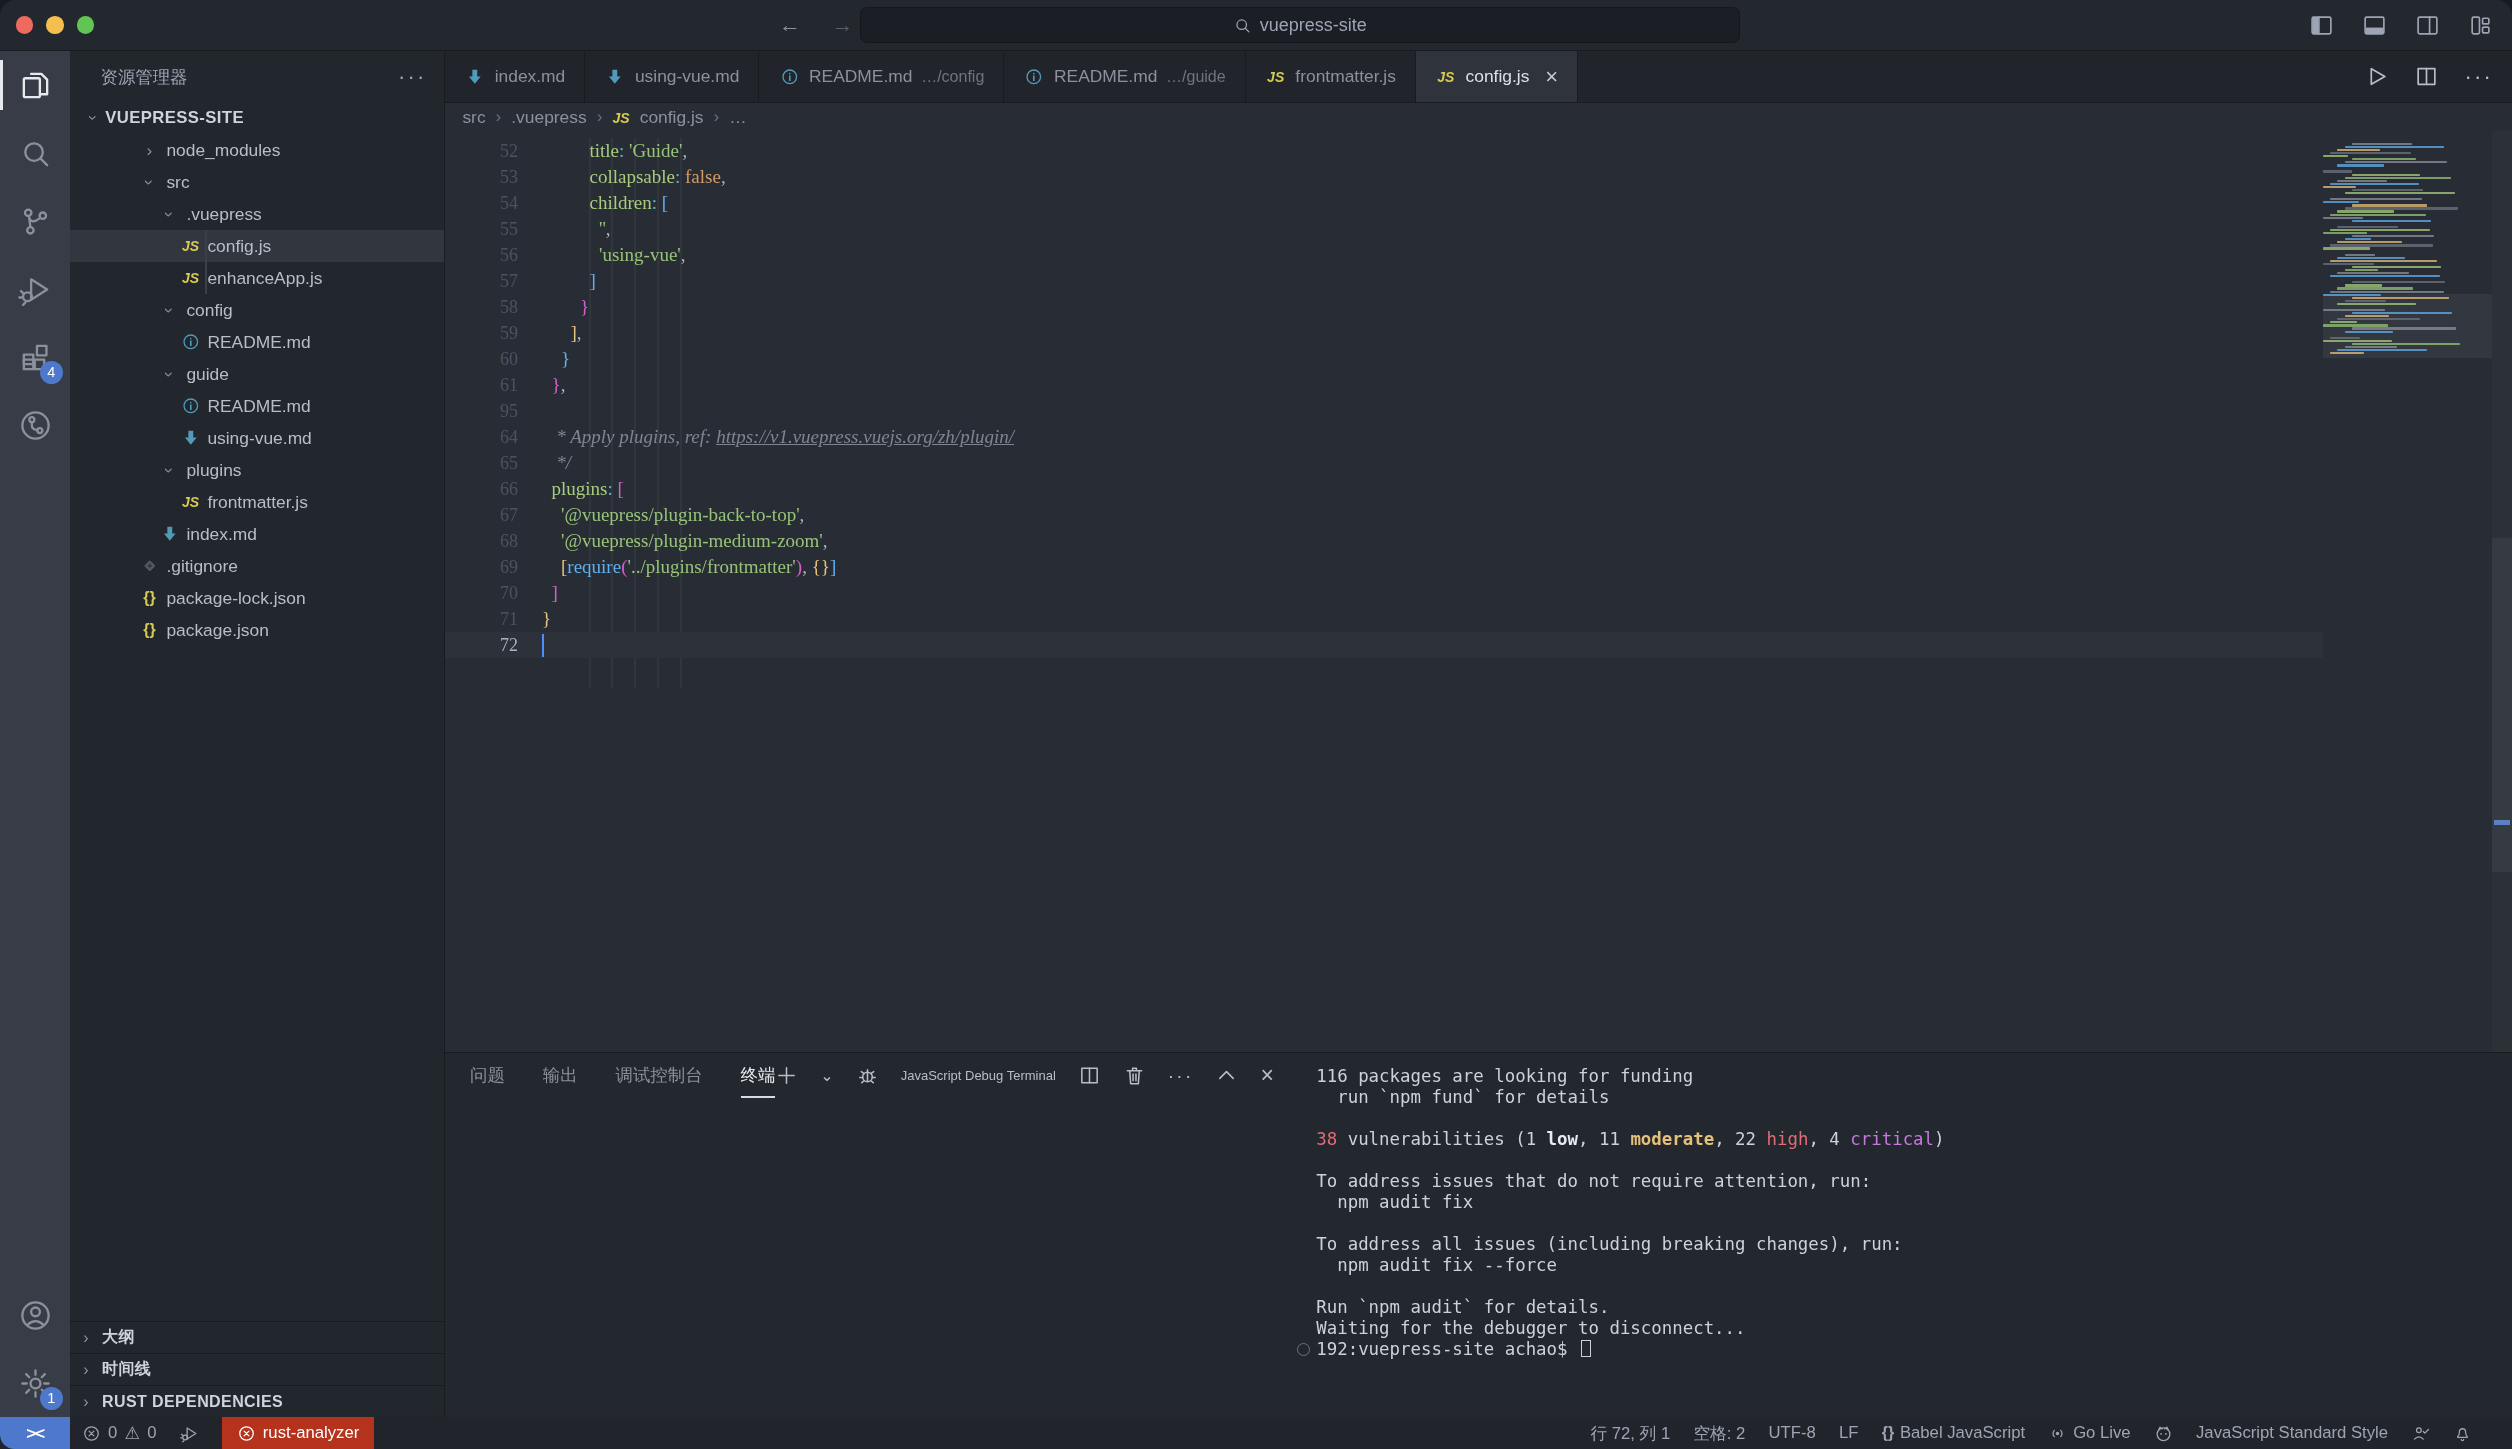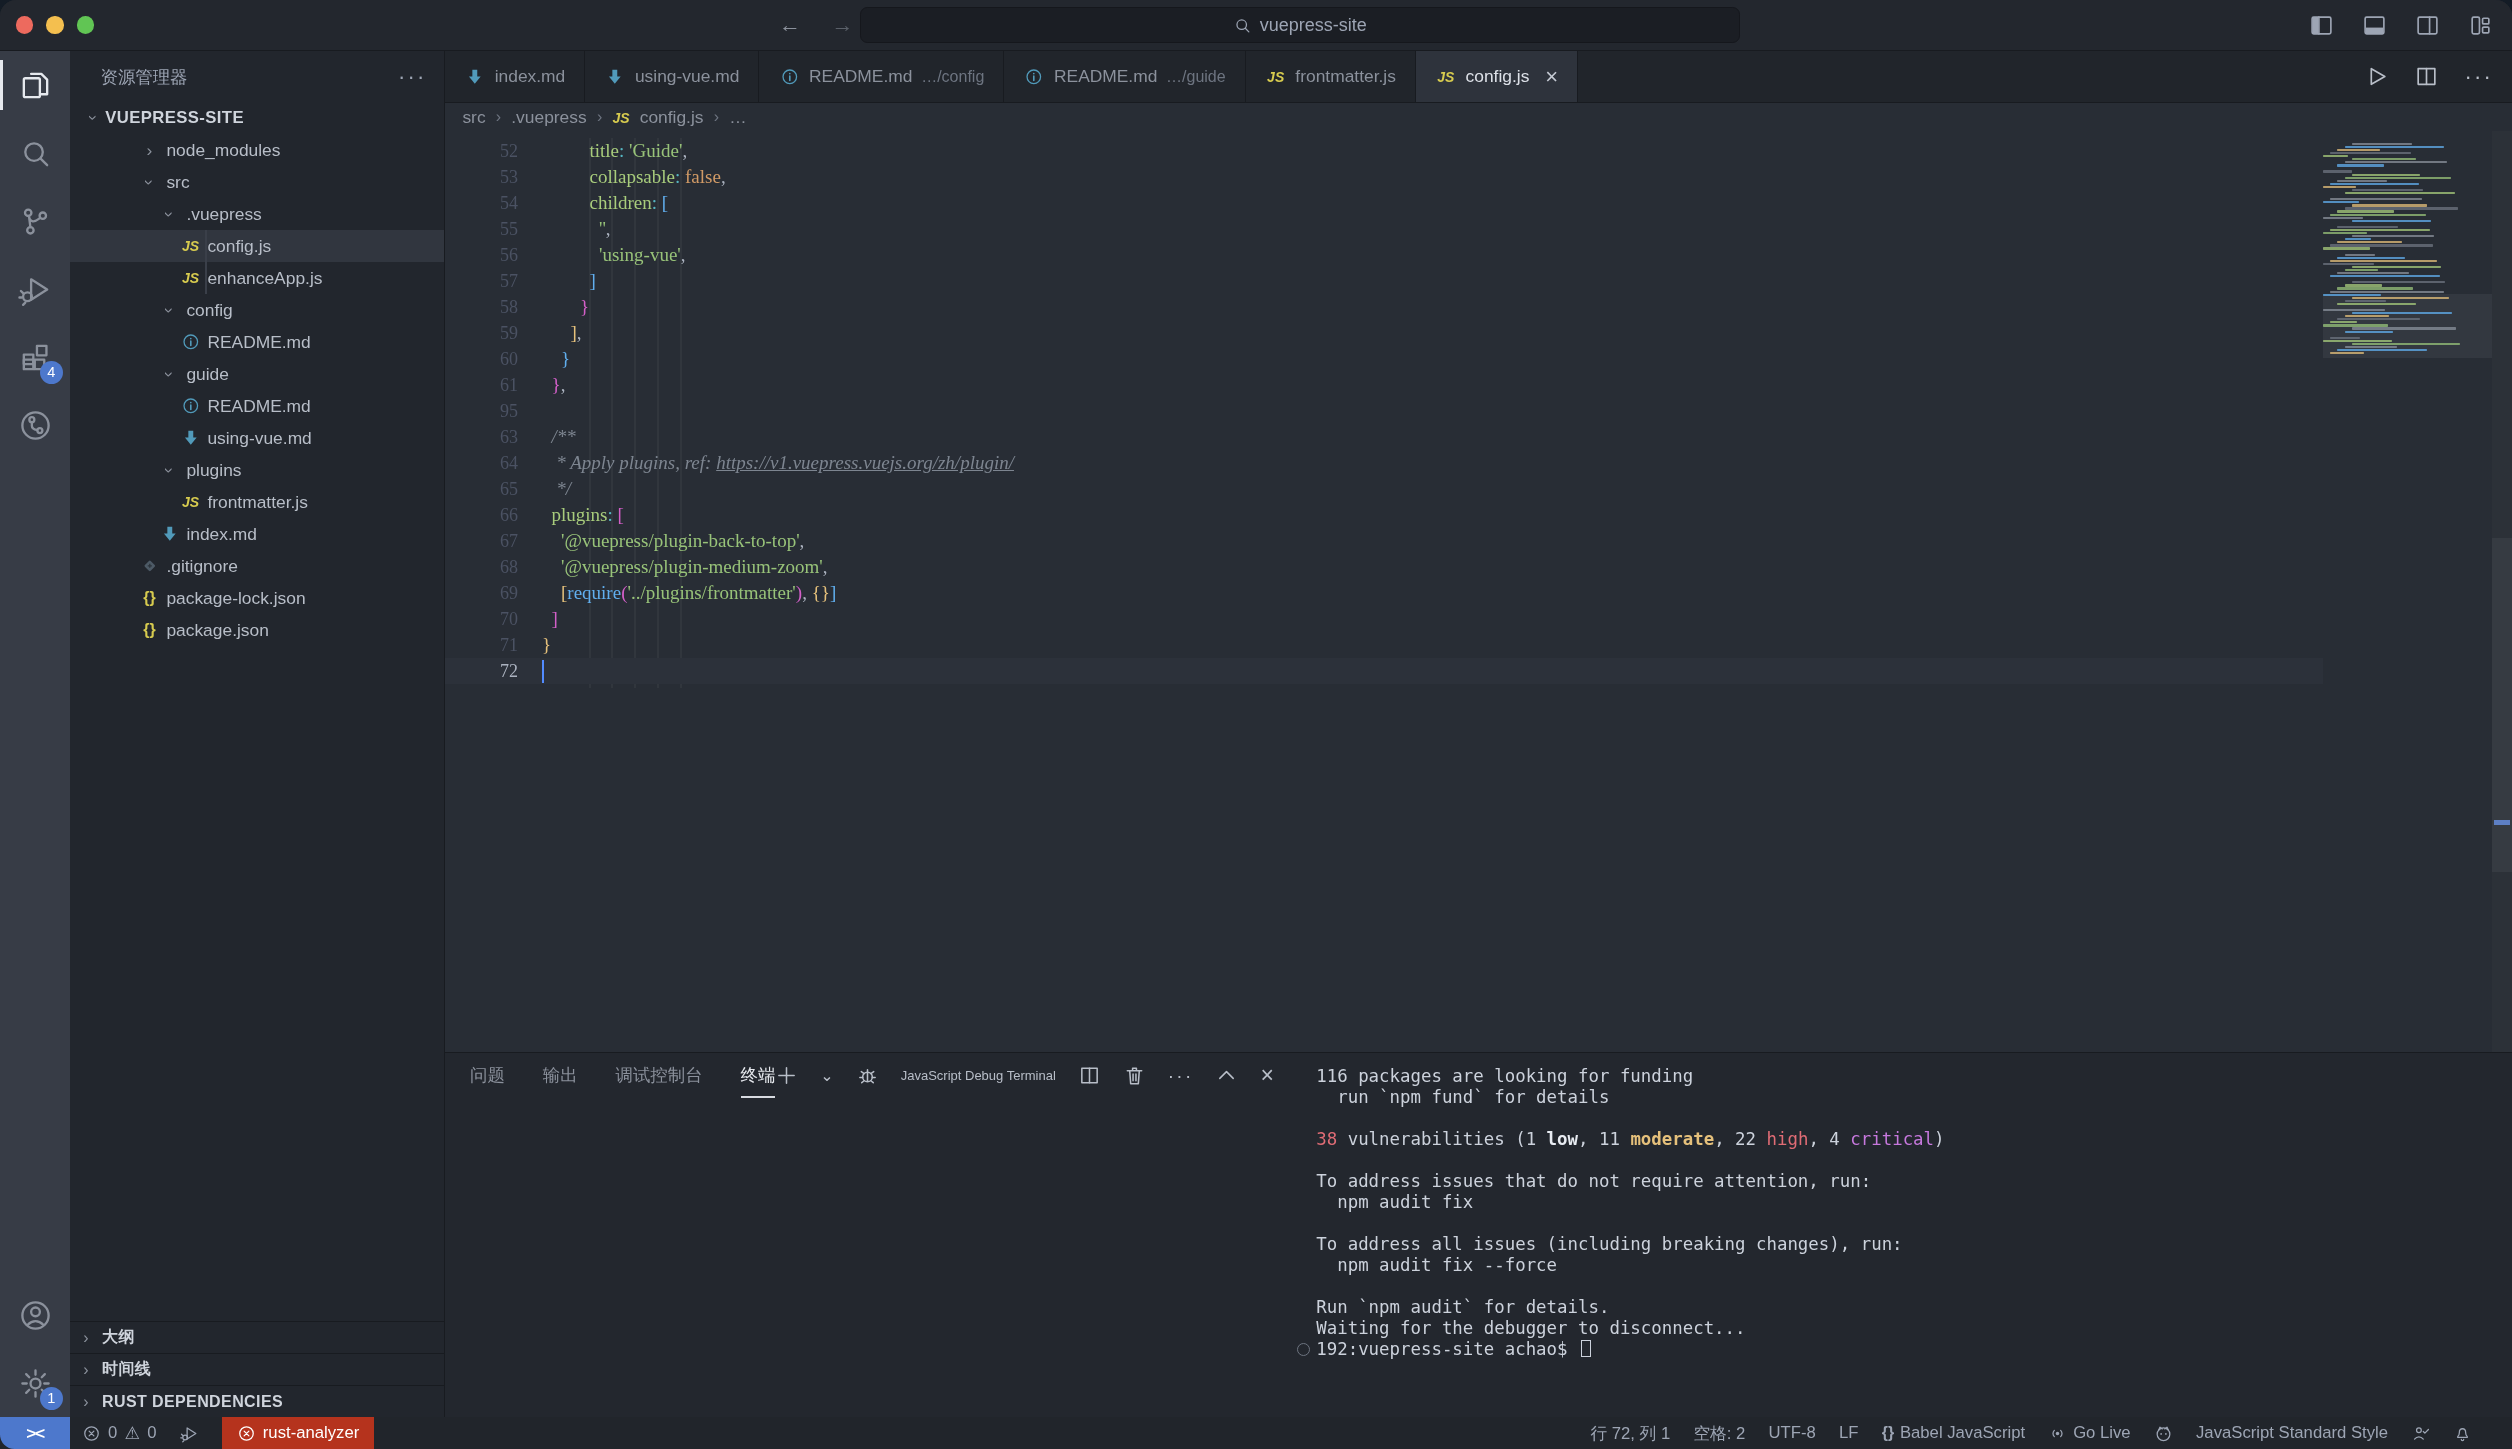--- a/index.html
+++ b/index.html
@@ -431,21 +431,20 @@
             <div class="cl"><span class="ln">53</span><span class="lc"><span>          </span><span class="tk-k">collapsable</span><span class="tk-c">:</span><span> </span><span class="tk-o">false</span><span class="tk-p">,</span></span></div>
             <div class="cl"><span class="ln">54</span><span class="lc"><span>          </span><span class="tk-k">children</span><span class="tk-c">:</span><span> </span><span class="tk-bB">[</span></span></div>
             <div class="cl"><span class="ln">55</span><span class="lc"><span>            </span><span class="tk-s">''</span><span class="tk-p">,</span></span></div>
             <div class="cl"><span class="ln">56</span><span class="lc"><span>            </span><span class="tk-s">'using-vue'</span><span class="tk-p">,</span></span></div>
             <div class="cl"><span class="ln">57</span><span class="lc"><span>          </span><span class="tk-bB">]</span></span></div>
             <div class="cl"><span class="ln">58</span><span class="lc"><span>        </span><span class="tk-bP">}</span></span></div>
             <div class="cl"><span class="ln">59</span><span class="lc"><span>      </span><span class="tk-bY">]</span><span class="tk-p">,</span></span></div>
             <div class="cl"><span class="ln">60</span><span class="lc"><span>    </span><span class="tk-bB">}</span></span></div>
             <div class="cl"><span class="ln">61</span><span class="lc"><span>  </span><span class="tk-bP">}</span><span class="tk-p">,</span></span></div>
             <div class="cl"><span class="ln">95</span><span class="lc"></span></div>
-            <div class="cl"><span class="ln">63</span><span class="lc"><span>  </span><span class="tk-cm">/**</span></span></div>
             <div class="cl"><span class="ln">64</span><span class="lc"><span>   </span><span class="tk-cm">* Apply plugins, ref: </span><span class="tk-lk">https://v1.vuepress.vuejs.org/zh/plugin/</span></span></div>
             <div class="cl"><span class="ln">65</span><span class="lc"><span>   </span><span class="tk-cm">*/</span></span></div>
             <div class="cl"><span class="ln">66</span><span class="lc"><span>  </span><span class="tk-k">plugins</span><span class="tk-c">:</span><span> </span><span class="tk-bP">[</span></span></div>
             <div class="cl"><span class="ln">67</span><span class="lc"><span>    </span><span class="tk-s">'@vuepress/plugin-back-to-top'</span><span class="tk-p">,</span></span></div>
             <div class="cl"><span class="ln">68</span><span class="lc"><span>    </span><span class="tk-s">'@vuepress/plugin-medium-zoom'</span><span class="tk-p">,</span></span></div>
             <div class="cl"><span class="ln">69</span><span class="lc"><span>    </span><span class="tk-bY">[</span><span class="tk-fn">require</span><span class="tk-bP">(</span><span class="tk-s">'../plugins/frontmatter'</span><span class="tk-bP">)</span><span class="tk-p">,</span><span> </span><span class="tk-bY">{}</span><span class="tk-bB">]</span></span></div>
             <div class="cl"><span class="ln">70</span><span class="lc"><span>  </span><span class="tk-bP">]</span></span></div>
             <div class="cl"><span class="ln">71</span><span class="lc"><span class="tk-bY">}</span></span></div>
             <div class="cl current"><span class="ln">72</span><span class="lc"></span><span class="cursorbar"></span></div>
           </div>

